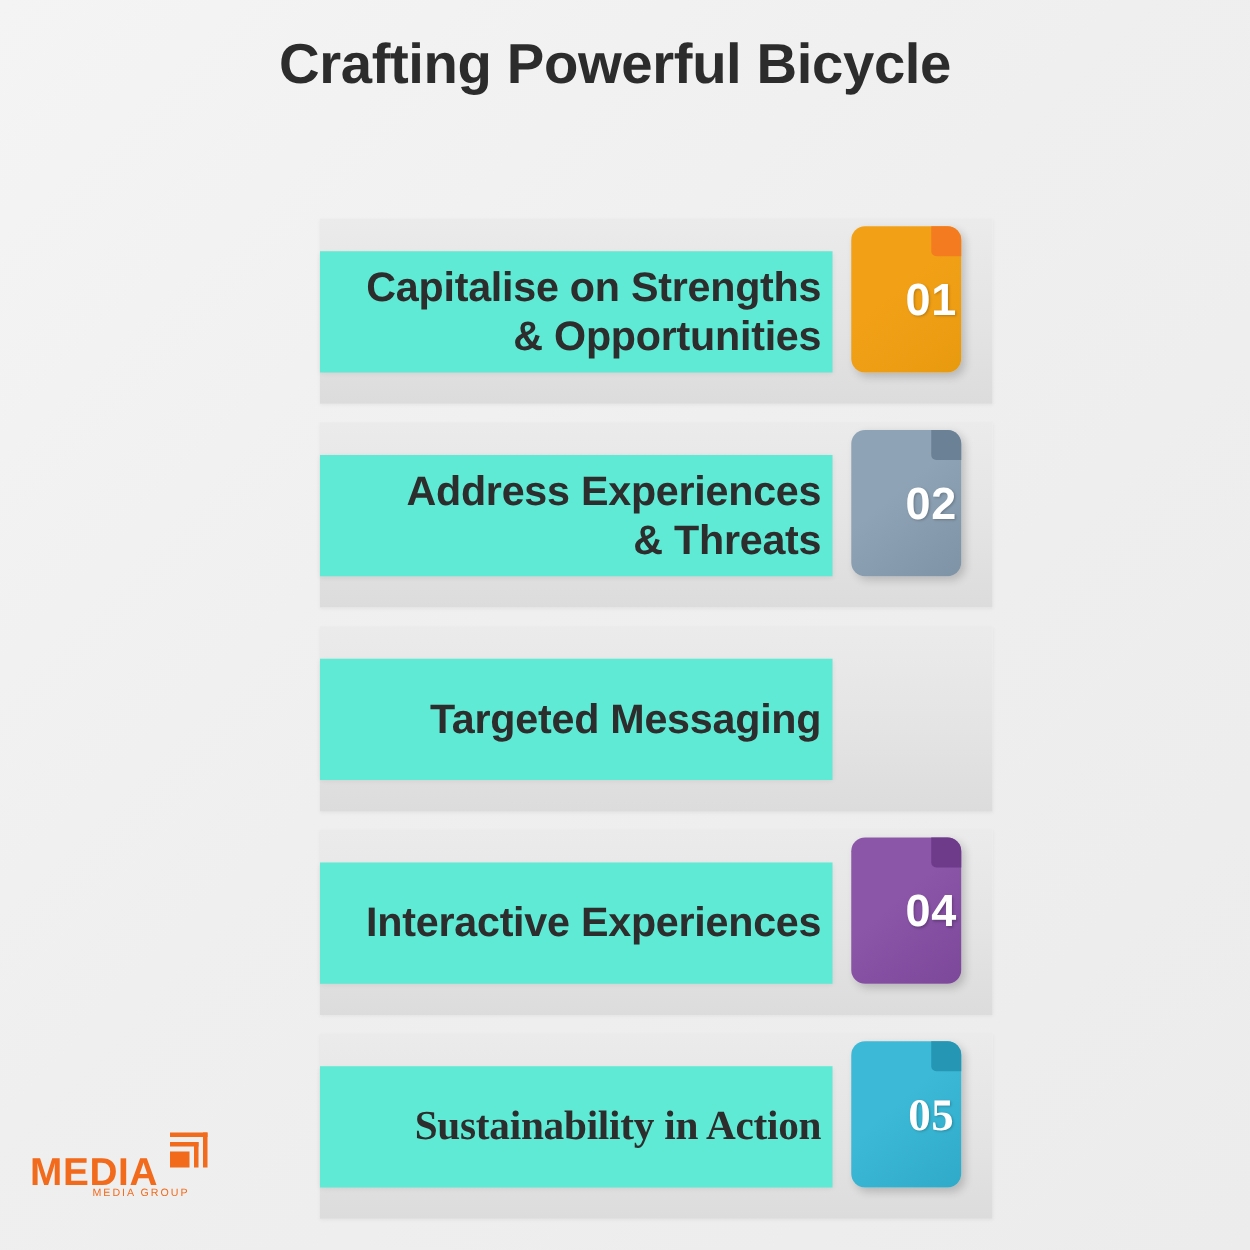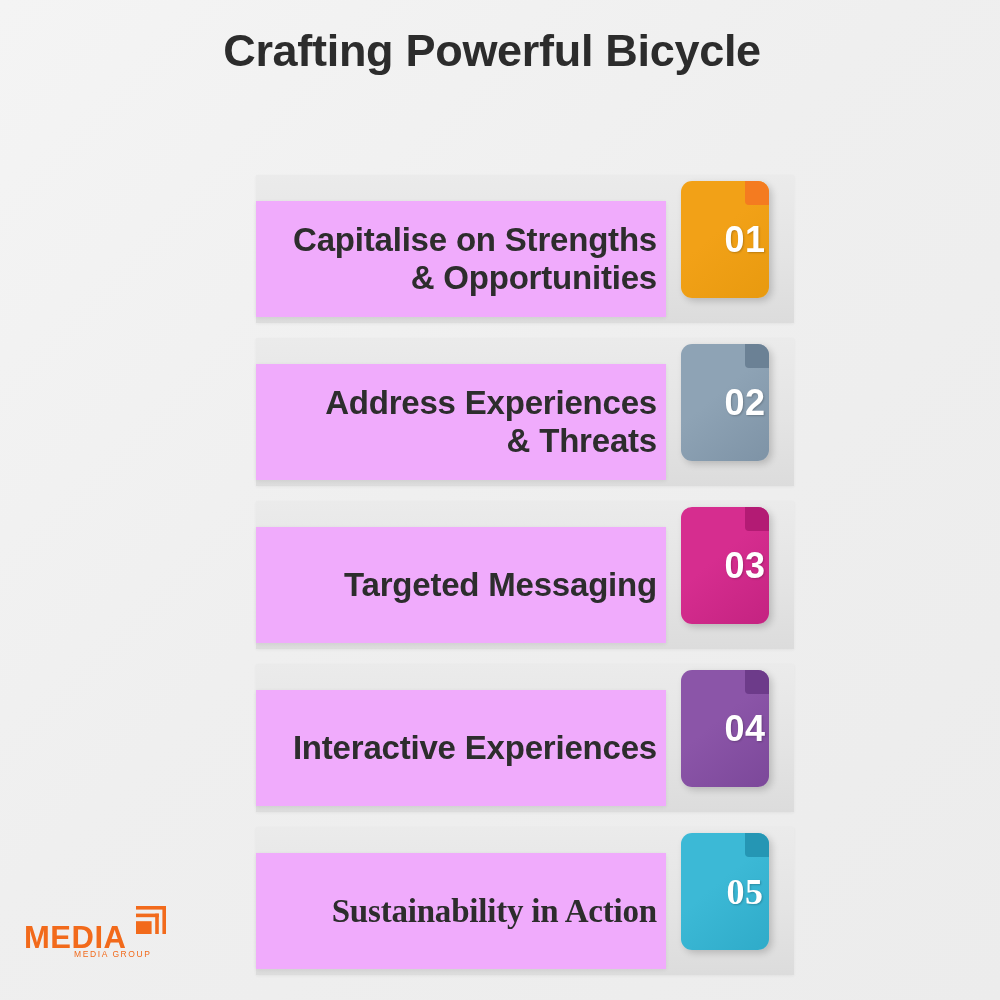--- a/index.html
+++ b/index.html
@@ -57,22 +57,22 @@
     background: linear-gradient(180deg, #ebebeb 0%, #e4e4e4 55%, #dcdcdc 100%);
     box-shadow: 0 1px 3px rgba(0,0,0,0.05);
   }
 
   
   .card {
     position: absolute;
     left: 256px;
     top: 26px;
     width: 410px;
-    height: 116px;
-    background: #f0abfc;
+    height: 97px;
+    background: #5eead4;
     box-shadow: 0 1px 4px rgba(0,0,0,0.07);
     display: flex;
     align-items: center;
     justify-content: flex-end;
   }
   .card-text {
     font-size: 33px;
     font-weight: bold;
     color: #2d2d2d;
     line-height: 1.16;
@@ -195,25 +195,20 @@
       <div class="badge-num">02</div>
     </div>
   </div>
 
   <div class="row" id="row-2" style="top:326px;">
     <div class="panel"></div>
     <div class="card">
       <div class="card-text">
         <span>Targeted Messaging</span>
       </div>
-    </div>
-    <div class="badge">
-      <div class="badge-body" style="background: linear-gradient(140deg, rgb(214, 45, 143) 0%, rgb(214, 45, 143) 42%, rgb(196, 35, 129) 100%);"></div>
-      <div class="badge-notch" style="background: rgb(179, 27, 116);"></div>
-      <div class="badge-num">03</div>
     </div>
   </div>
 
   <div class="row" id="row-3" style="top:489px;">
     <div class="panel"></div>
     <div class="card">
       <div class="card-text">
         <span>Interactive Experiences</span>
       </div>
     </div>

